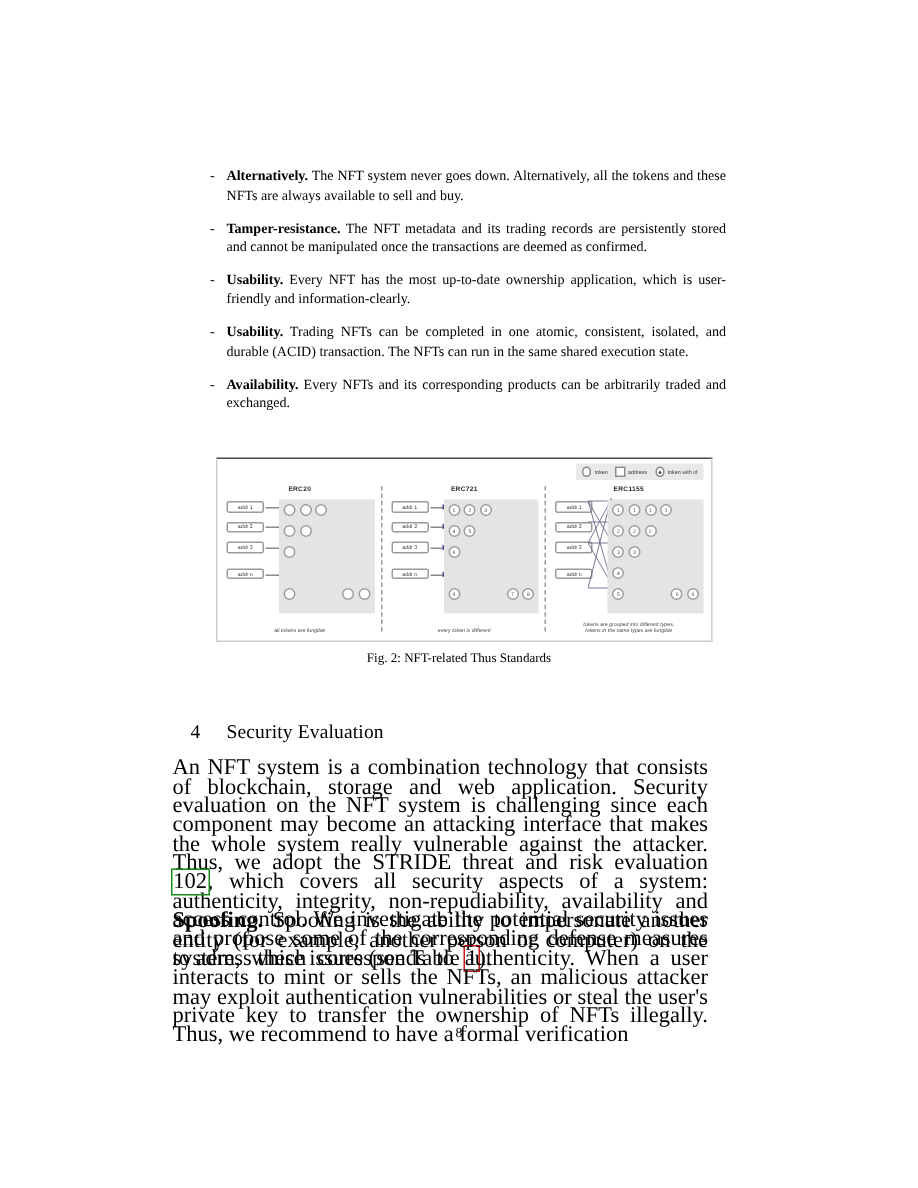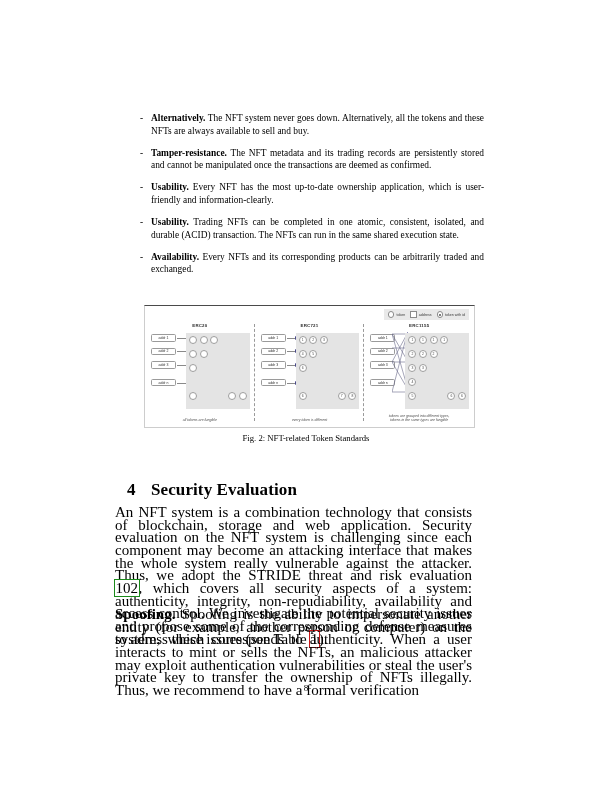--- a/index.html
+++ b/index.html
@@ -266,22 +266,22 @@
     text-align: center;
     font-size: 8.7px;
     color: #000;
   }
 
   
   .section-heading {
     position: absolute;
     left: 127px;
     top: 480px;
-    font-size: 17px;
-    font-weight: bold;
+    font-size: 13px;
+    font-weight: normal;
     letter-spacing: 0.1px;
   }
   .section-num {
     display: inline-block;
     width: 24px;
   }
 
   .para {
     position: absolute;
     left: 115px;
@@ -536,21 +536,21 @@
             </div>
           </div>
           <div class="panel-caption" style="white-space:pre-line;">tokens are grouped into different types,
 tokens in the same types are fungible</div>
         </div>
 
       </div>
     </div>
   </div>
 
-  <div class="figure-caption">Fig. 2: NFT-related Token Standards</div>
+  <div class="figure-caption">Fig. 2: NFT-related Thus Standards</div>
 
   <div class="section-heading">
     <span class="section-num">4</span><span>Security Evaluation</span>
   </div>
 
   <div class="para" id="para-intro"><span>An NFT system is a combination technology that consists of blockchain, storage and web application. Security evaluation on the NFT system is challenging since each component may become an attacking interface that makes the whole system really vulnerable against the attacker. Thus, we adopt the STRIDE threat and risk evaluation </span><span class="cite-green">102</span><span>, which covers all security aspects of a system: authenticity, integrity, non-repudiability, availability and access control. We investigate the potential security issues and propose some of the corresponding defense measures to adress these issues (see Table </span><span class="cite-red">1</span><span>).</span></div>
 
   <div class="para" id="para-spoofing"><span class="para-term">Spoofing.</span><span> Spoofing is the ability to impersonate another entity (for example, another person or computer) on the system, which corresponds to authenticity. When a user interacts to mint or sells the NFTs, an malicious attacker may exploit authentication vulnerabilities or steal the user's private key to transfer the ownership of NFTs illegally. Thus, we recommend to have a formal verification</span></div>
 
   <div class="page-number">8</div>

